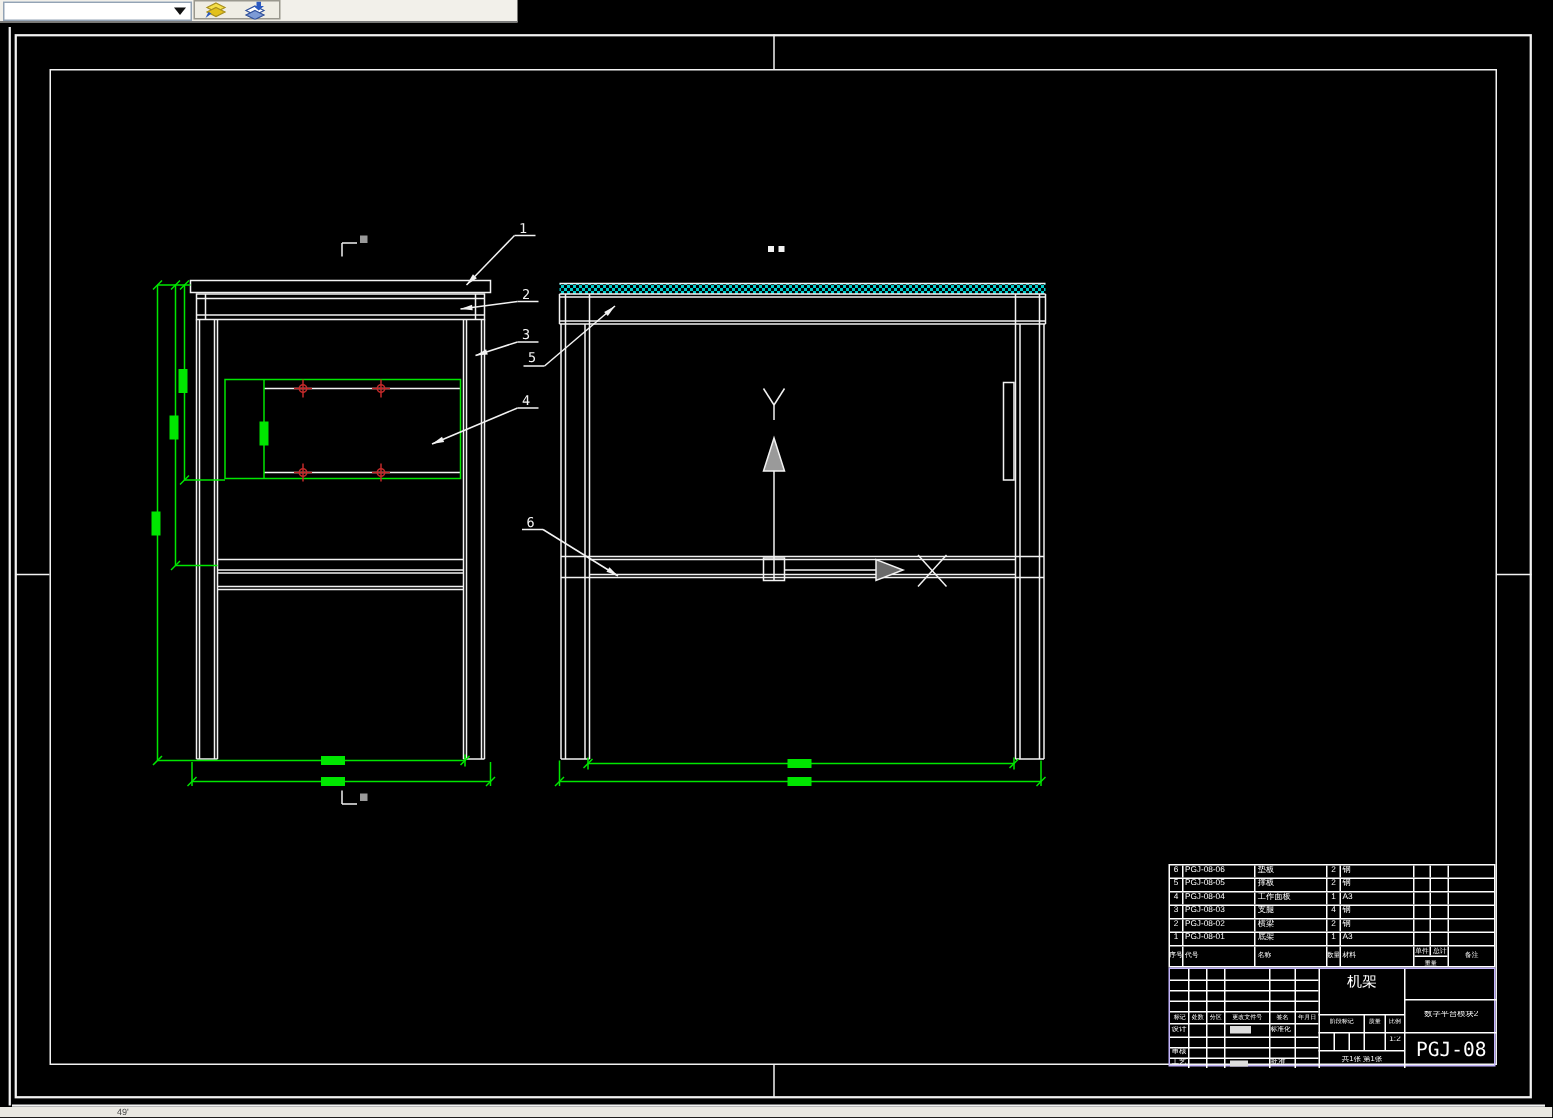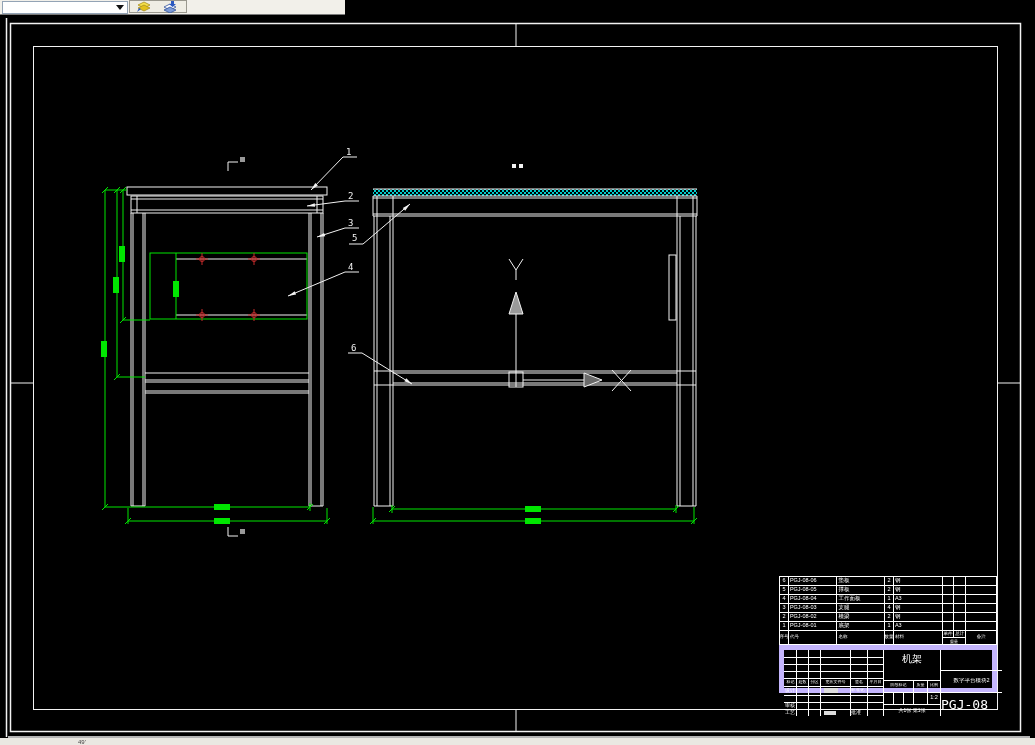--- a/index.html
+++ b/index.html
@@ -36,22 +36,22 @@
   .c1{width:9px;}.c2{width:49px;justify-content:flex-start;padding-left:1px;}
   .c3{width:48px;justify-content:flex-start;padding-left:1px;}.c4{width:9px;}
   .c5{width:49px;justify-content:flex-start;padding-left:1px;}
   .c6{width:12px;}.c7{width:12px;}.c8{width:30px;border-right:0;}
   .wblock{width:24px;display:flex;flex-direction:column;border-right:1px solid #fff;box-sizing:border-box;}
   .wtop{flex:1;display:flex;border-bottom:1px solid #fff;}
   .wtop .bc{flex:1;font-size:4px;}
   .wbot{flex:1;display:flex;align-items:center;justify-content:center;font-size:4px;}
   .bom-head .bc{font-size:4.5px;}
   
-  .tblock{position:absolute;left:779px;top:645px;width:218px;height:48px;box-sizing:border-box;
-          border:5px solid #c4b5fd;color:#fff;}
+  .tblock{position:absolute;left:779px;top:645px;width:218px;height:66px;box-sizing:border-box;
+          border:1px solid #c4b5fd;color:#fff;}
   .tl{position:absolute;background:#fff;}
   .tt{position:absolute;overflow:hidden;white-space:nowrap;line-height:1;color:#fff;}
   .sig{position:absolute;background:#ddd;}
   
   .bottom-strip{position:absolute;left:0;top:738px;width:1035px;height:7px;background:#eae8e2;}
   .status-text{position:absolute;left:78px;top:739px;font-size:6px;color:#444;line-height:1;}
 </style>
 </head>
 <body>
 
@@ -424,19 +424,19 @@
     <span class="sig" style="left:40px;top:61px;width:12px;height:4px"></span>
 
     <span class="tt" style="left:100px;top:4px;width:56px;font-size:10px;text-align:center">机架</span>
     <span class="tt" style="left:100px;top:33px;width:29px;font-size:4px;text-align:center">阶段标记</span>
     <span class="tt" style="left:130px;top:33px;width:13px;font-size:4px;text-align:center">质量</span>
     <span class="tt" style="left:144px;top:33px;width:12px;font-size:4px;text-align:center">比例</span>
     <span class="tt" style="left:144px;top:45px;width:12px;font-size:5.5px;text-align:center">1:2</span>
     <span class="tt" style="left:100px;top:58px;width:56px;font-size:5px;text-align:center">共1张 第1张</span>
 
     <span class="tt" style="left:157px;top:28px;width:61px;font-size:5.5px;text-align:center">数字平台模块2</span>
-    <span class="tt" style="left:157px;top:48px;width:61px;font-size:13px;font-family:'DejaVu Sans Mono',monospace">PGJ-08</span>
+    <span class="tt" style="left:157px;top:48px;width:61px;font-size:13px;text-align:center;font-family:'DejaVu Sans Mono',monospace">PGJ-08</span>
   </div>
 
   <div class="bottom-strip"></div>
   <span class="status-text">49'</span>
 
 </div>
 
 </body></html>

